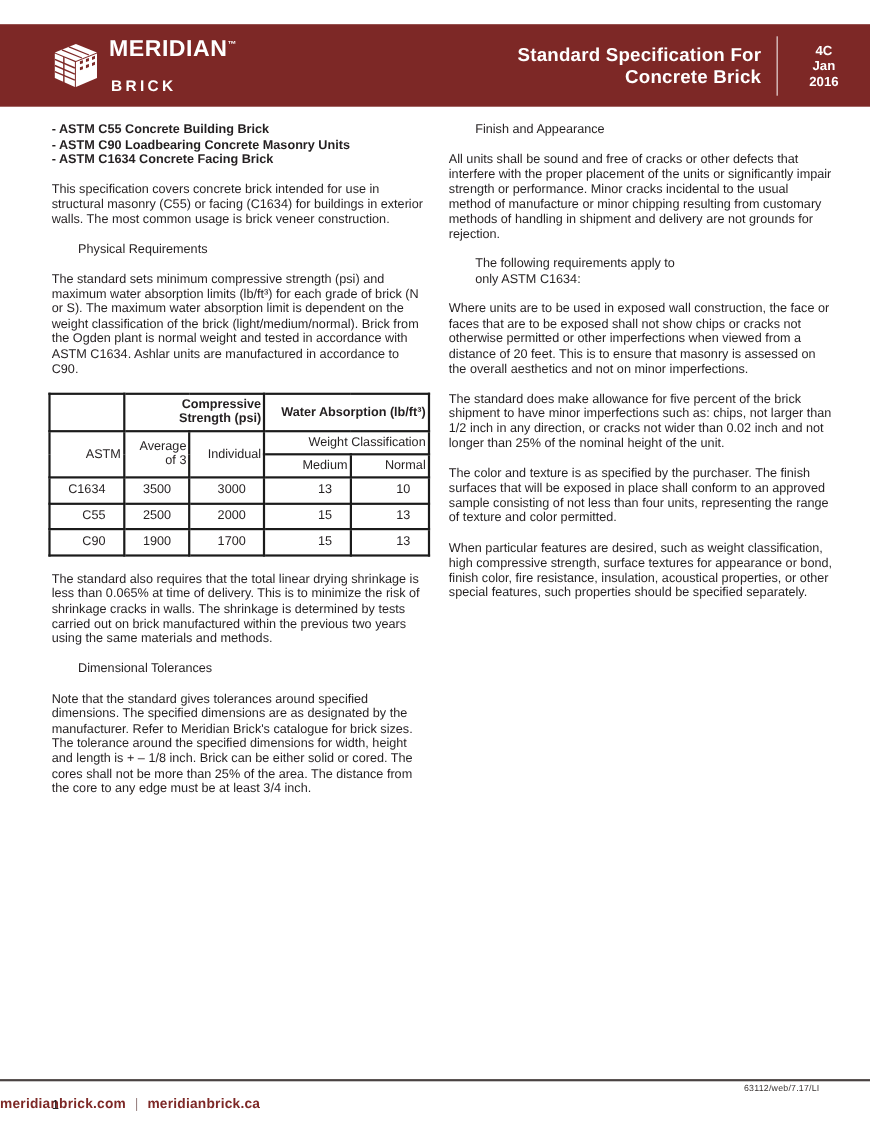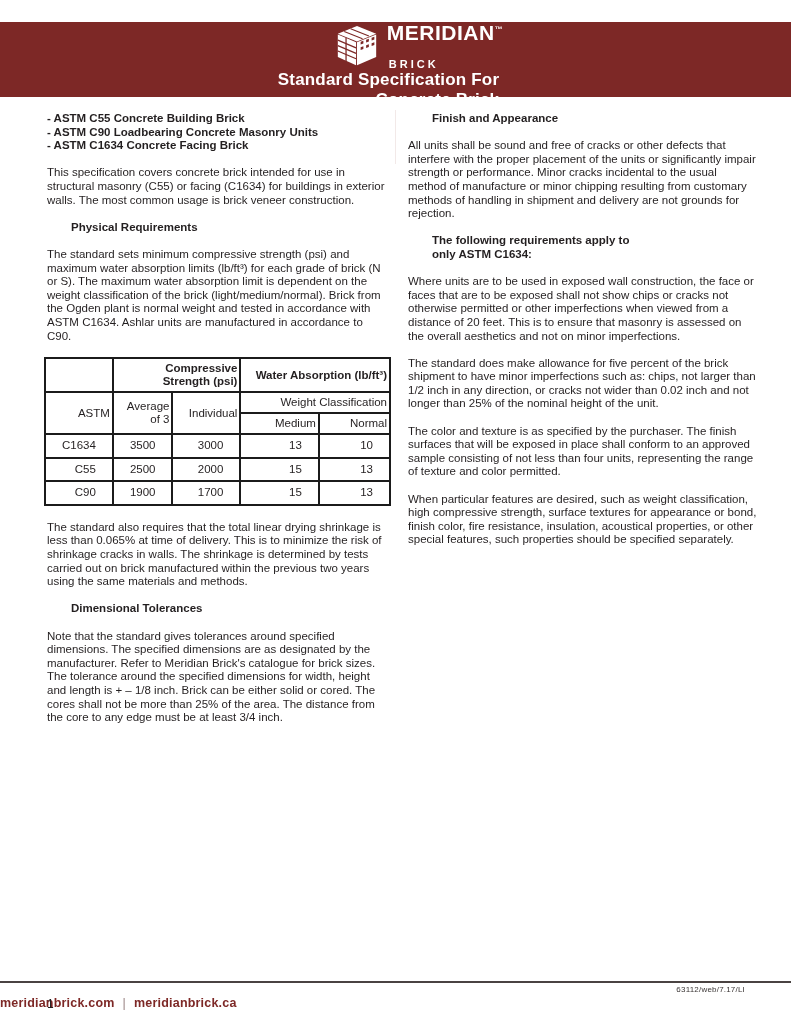--- a/index.html
+++ b/index.html
@@ -8,28 +8,28 @@
 
   .page {
     width: 791px; height: 1024px; background: #ffffff;
     margin: 0 auto; position: relative;
     display: flex; flex-direction: column; overflow: hidden;
   }
 
   
   .band {
     margin-top: 22px; height: 75px; background: #7d2826;
-    display: flex; align-items: center; flex-shrink: 0; flex-direction: column;
+    display: flex; align-items: center; flex-shrink: 0;
   }
   .logo { display: flex; align-items: center; margin-left: 47px; }
   .logo svg { display: block; }
   .logo-text { margin-left: 8px; color: #ffffff; line-height: 1; }
   .logo-name { font-size: 21px; font-weight: bold; letter-spacing: 0.5px; }
   .logo-name .tm { font-size: 8px; vertical-align: super; }
-  .logo-sub { font-size: 11px; font-weight: bold; letter-spacing: 3px; margin-top: 16px; margin-left: 2px; }
+  .logo-sub { font-size: 14px; font-weight: bold; letter-spacing: 3px; margin-top: 16px; margin-left: 2px; }
 
   .band-title {
     flex: 1; text-align: right; color: #ffffff; font-weight: bold;
     font-size: 17px; line-height: 20px; padding-right: 14px; letter-spacing: 0.2px;
   }
   .band-divider { width: 1px; height: 54px; background: #f2e9e8; flex-shrink: 0; }
   .band-ref {
     width: 84px; text-align: center; color: #ffffff; font-weight: bold;
     font-size: 12px; line-height: 14px; flex-shrink: 0;
   }
@@ -39,21 +39,21 @@
     display: flex; padding: 15px 34px 0 47px; flex: 0 0 auto;
     font-size: 11.5px; line-height: 13.6px;
   }
   .col-left  { width: 343px; flex-shrink: 0; }
   .col-gap   { width: 18px; flex-shrink: 0; }
   .col-right { width: 349px; flex-shrink: 0; }
 
   .standards div { font-weight: bold; }
   p { margin-bottom: 13.6px; }
   .standards { margin-bottom: 13.6px; }
-  h3 { font-size: 11.5px; line-height: 13.6px; font-weight: bold; margin: 13.6px 0; padding-left: 24px; }
+  h3 { font-size: 11.5px; line-height: 13.6px; font-weight: normal; margin: 13.6px 0; padding-left: 24px; }
   h3.first { margin-top: 0; }
 
   
   table.spec {
     border-collapse: collapse; width: 347px; margin: 14px 0 15px -3px;
     font-size: 11.5px; text-align: right;
   }
   table.spec td {
     border: 2px solid #1b1b1b; padding: 3px 2px; vertical-align: middle;
   }

